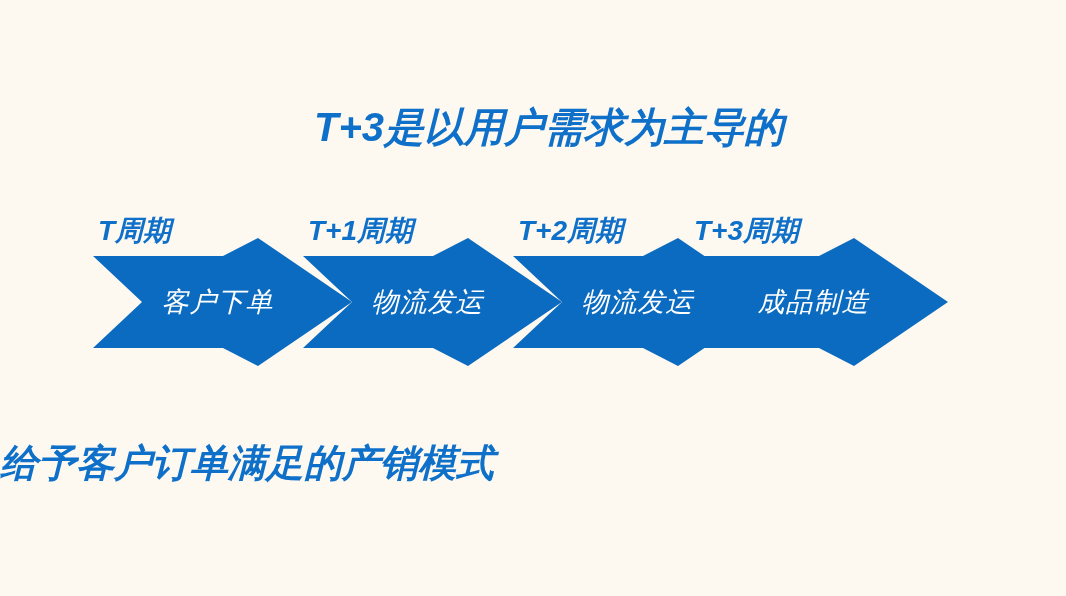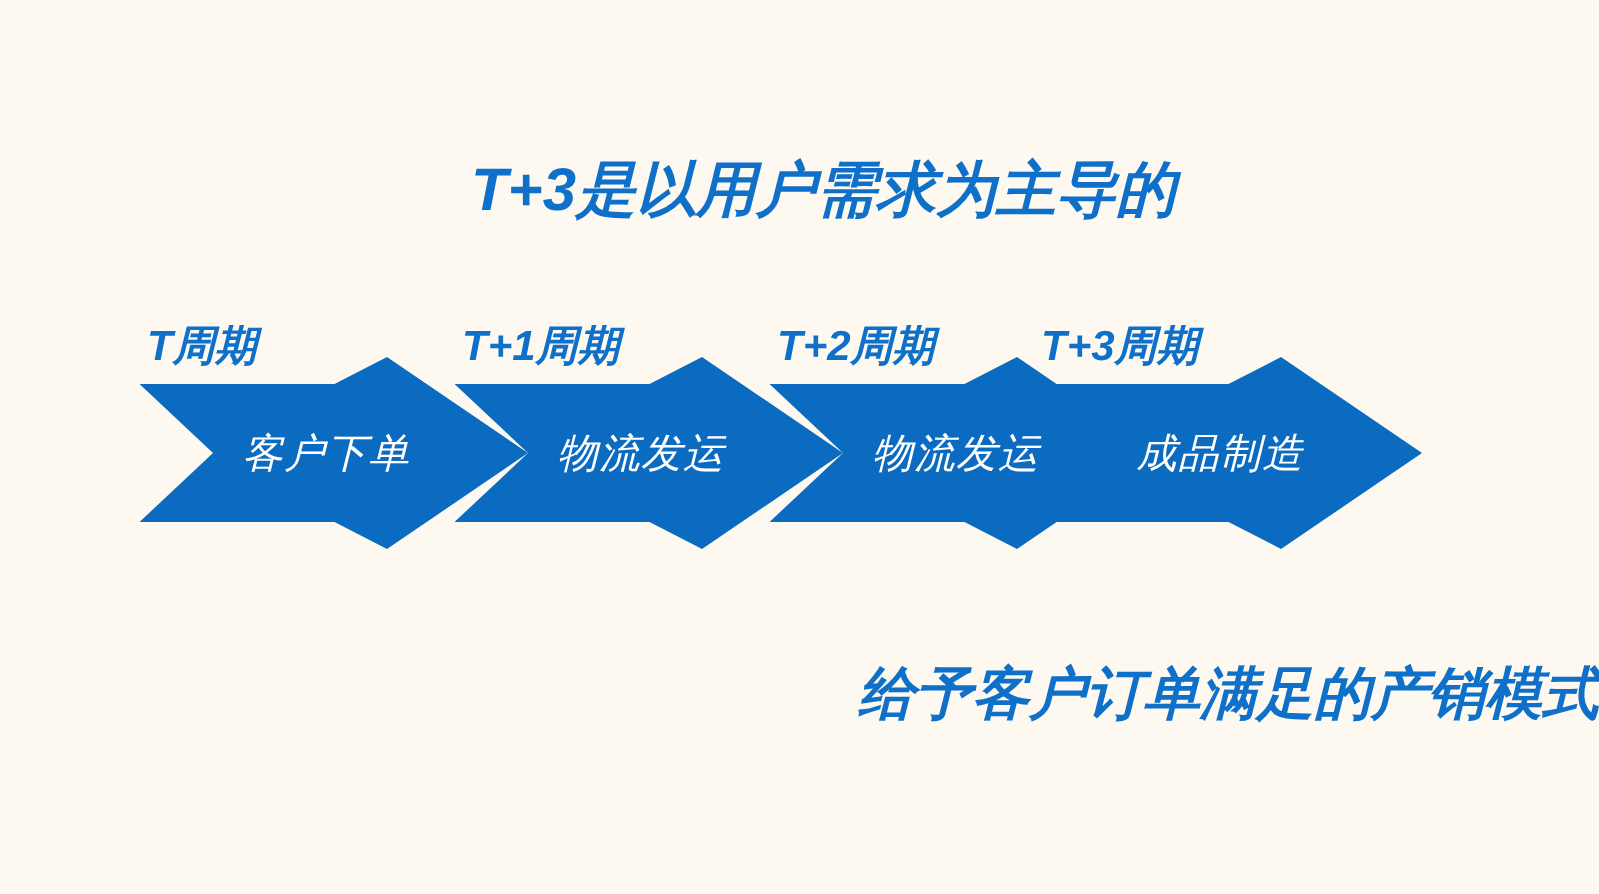--- a/index.html
+++ b/index.html
@@ -32,21 +32,21 @@
     font-weight:bold;
     font-style:italic;
     color:var(--heading-text);
   }
   .subtitle{
     position:absolute;
     top:442px;
     left:0;
     width:100%;
     margin:0;
-    text-align:right;
+    text-align:left;
     font-size:38px;
     line-height:1.15;
     font-weight:bold;
     font-style:italic;
     color:var(--heading-text);
   }
   .flow{
     position:absolute;
     top:0;
     left:0;

